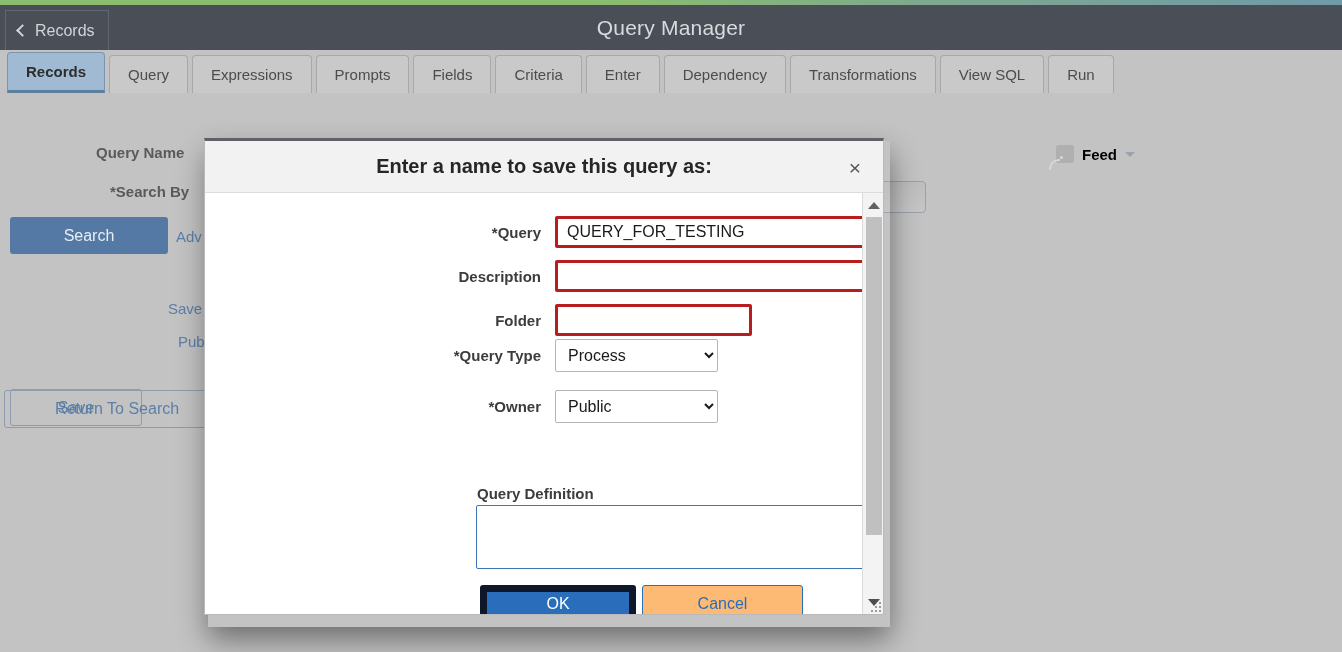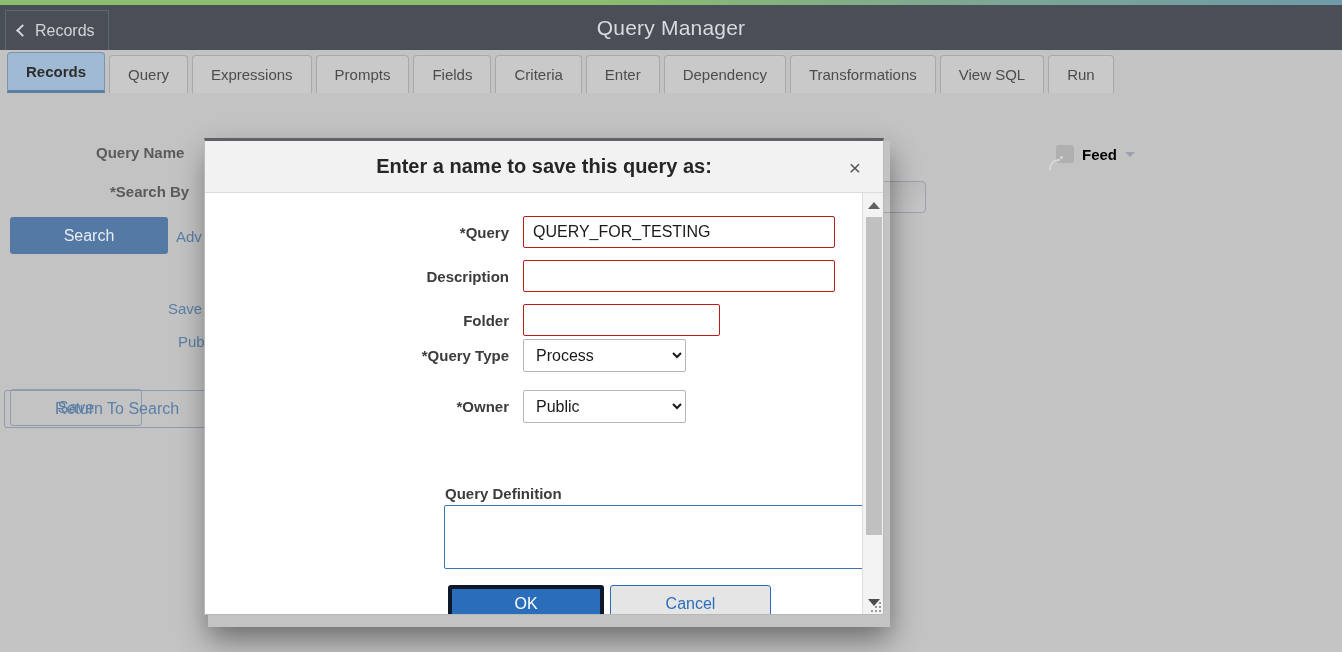--- a/index.html
+++ b/index.html
@@ -213,41 +213,42 @@
     cursor: pointer;
     background: none; border: none;
     padding: 2px 6px;
   }
 
   .modal-body {
     position: relative;
     height: 421px;
     background: #ffffff;
     overflow: hidden;
+    margin-left: 32px;
   }
 
   
   .form-row {
     position: absolute;
     display: flex;
     align-items: center;
   }
   .field-label {
     width: 136px;
     text-align: right;
     padding-right: 14px;
     font-size: 15px;
     font-weight: bold;
     color: #3c3c3c;
     white-space: nowrap;
   }
   .req { font-weight: bold; }
   .text-input {
     height: 32px;
-    border: 1px solid #b91c1c;
+    border: 3px solid #b91c1c;
     border-radius: 2px;
     padding: 0 9px;
     font-size: 16px;
     color: #1a1a1a;
     font-family: "Liberation Sans", sans-serif;
     background: #fff;
     outline: none;
   }
   select.select-input {
     height: 33px;
@@ -284,29 +285,29 @@
 
   .modal-actions {
     position: absolute;
     left: 243px; top: 392px;
     display: flex; gap: 6px;
   }
   .btn-ok {
     width: 156px; height: 37px;
     background: #2a6ebb;
     color: #ffffff;
-    border: 4px solid #0f172a;
+    border: 7px solid #0f172a;
     border-radius: 3px;
     font-size: 16px;
     cursor: pointer;
     font-family: "Liberation Sans", sans-serif;
   }
   .btn-cancel {
     width: 161px; height: 37px;
-    background: #e5e5e5;
+    background: #fdba74;
     color: #2a6ebb;
     border: 1px solid #2a6ebb;
     border-radius: 3px;
     font-size: 16px;
     cursor: pointer;
     font-family: "Liberation Sans", sans-serif;
   }
 
   
   .modal-scrollbar {

